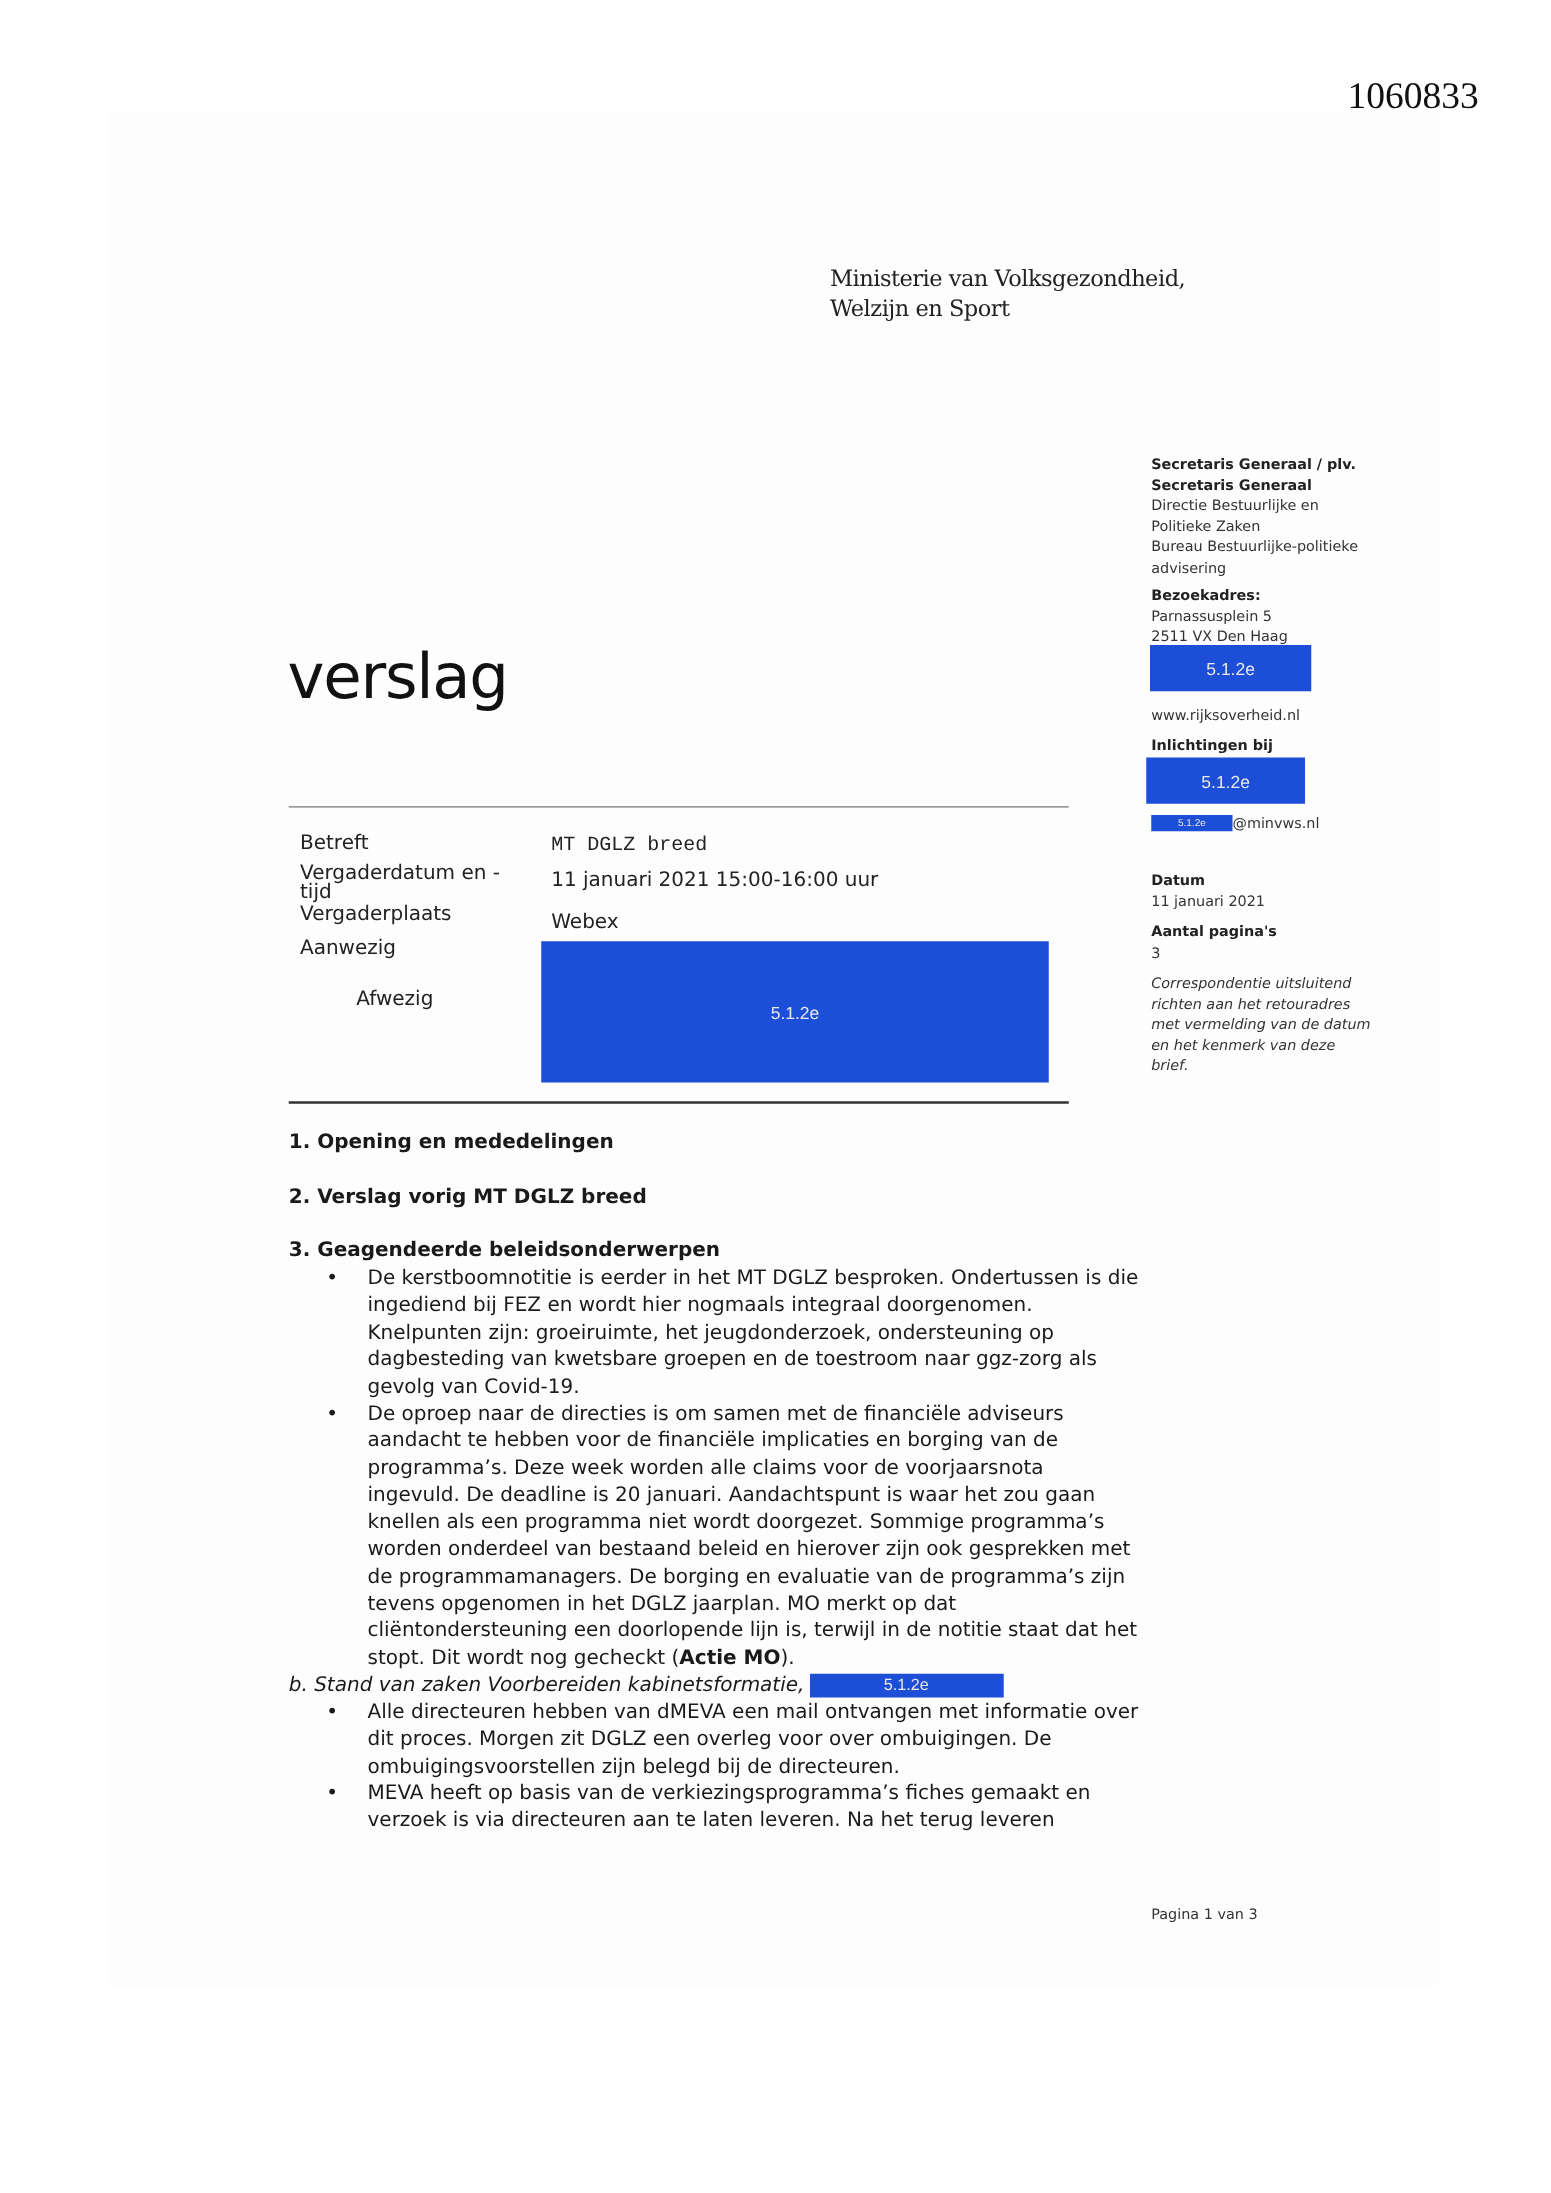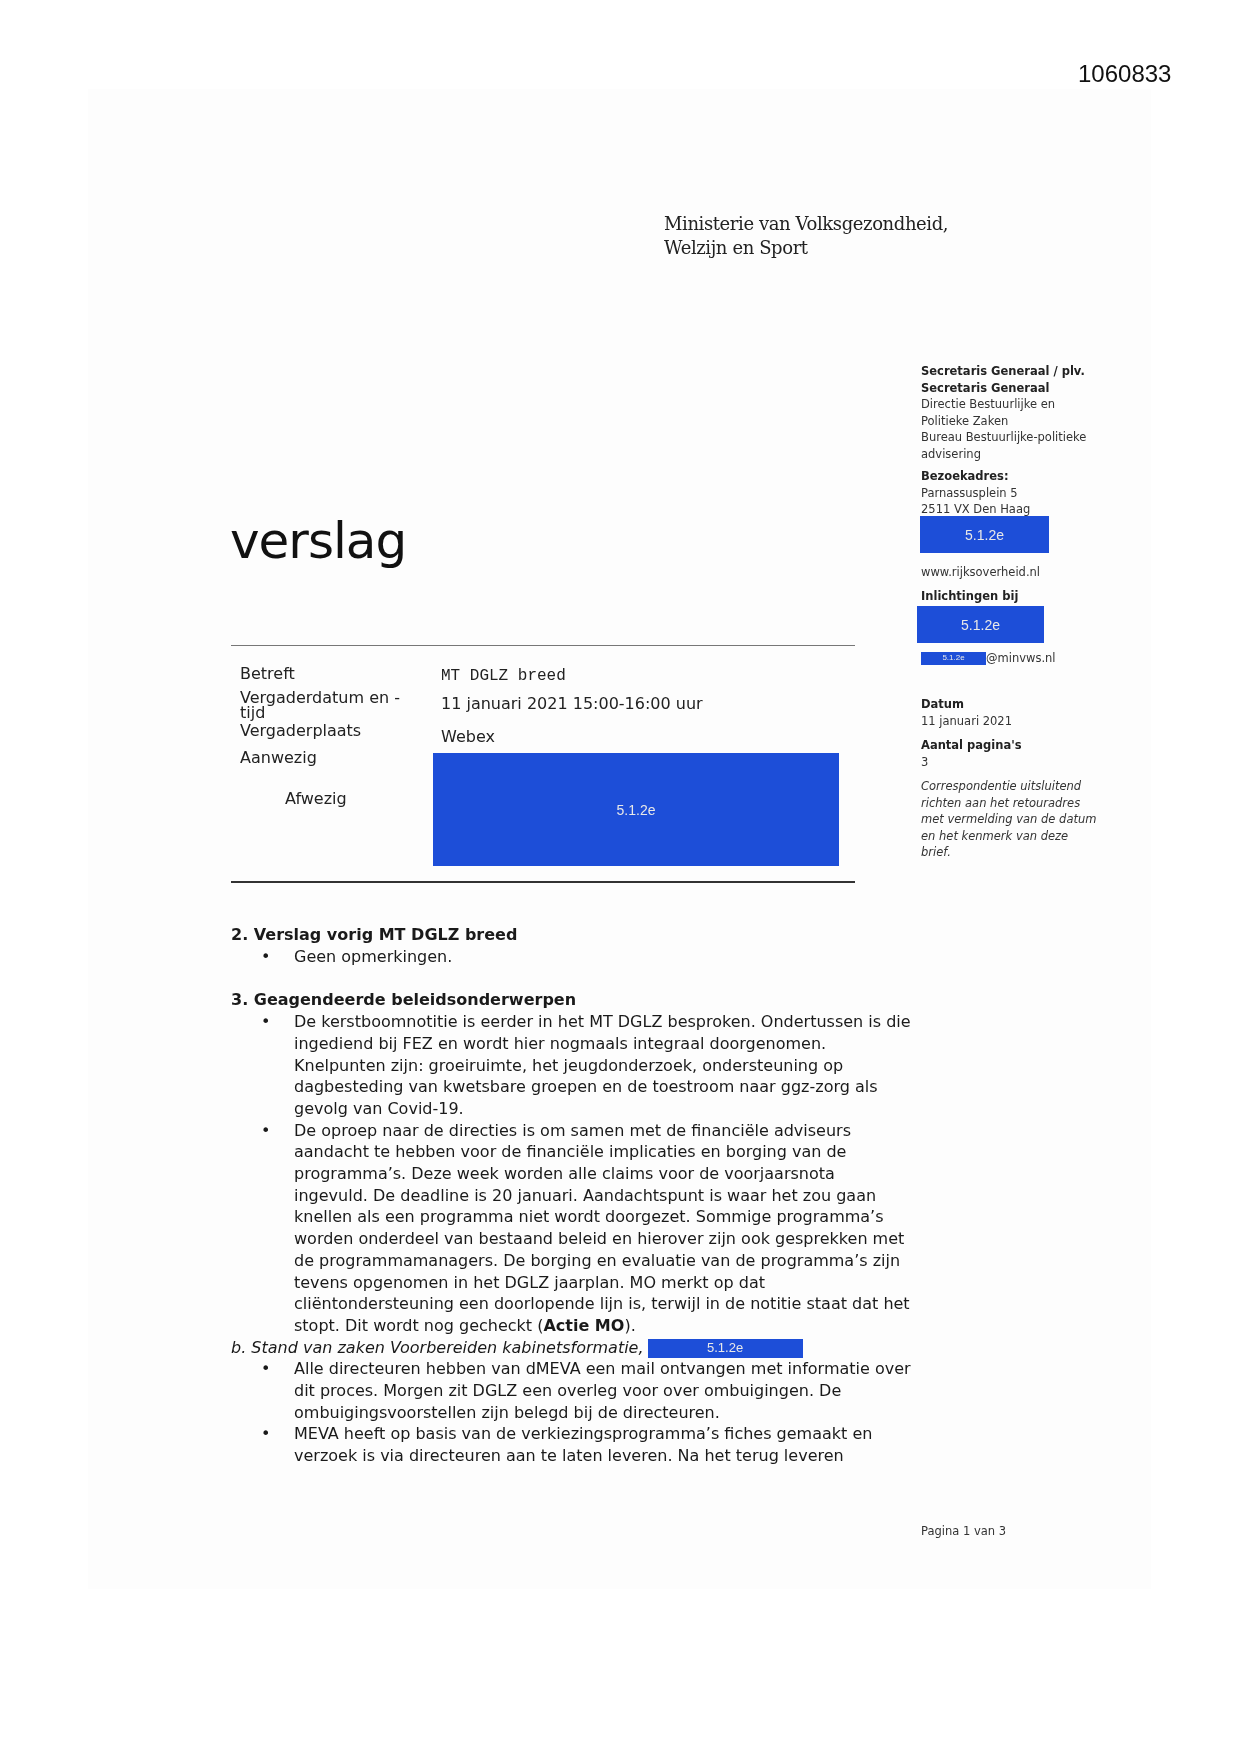--- a/index.html
+++ b/index.html
@@ -1,19 +1,19 @@
 <!DOCTYPE html>
 <html><head>
 <meta charset="utf-8">
 <style>
   html, body { margin:0; padding:0; }
   body { width:1241px; height:1754px; background:#ffffff; position:relative; overflow:hidden; font-family:"DejaVu Sans", sans-serif; color:#111; }
   .page { position:absolute; left:88px; top:89px; width:1063px; height:1500px; background:#fdfdfd; }
   .abs { position:absolute; }
-  .docnum { left:1078px; top:60px; font-family:Liberation Sans, sans-serif; font-size:24px; color:#111; }
+  .docnum { left:1078px; top:60px; font-family:Liberation Serif, serif; font-size:30px; color:#111; }
   .ministry { left:664px; top:212px; font-family:"DejaVu Serif", serif; font-size:18px; line-height:24px; color:#222; letter-spacing:-0.4px; }
   .title { left:230px; top:512px; font-family:"DejaVu Sans", sans-serif; font-size:50px; color:#111; letter-spacing:-1px; }
   .side { left:921px; width:200px; font-size:11.5px; line-height:16.5px; color:#333; }
   .side .b { font-weight:bold; color:#222; }
   .side .it { font-style:italic; }
   .redact { background:#1d4ed8; color:#e8e8e8; font-family:"Liberation Sans", sans-serif; display:flex; align-items:center; justify-content:center; }
   .rule { left:231px; width:624px; height:1px; background:#777; }
   .meta-label { left:240px; font-size:16px; color:#222; }
   .meta-val { left:441px; font-size:16px; color:#222; }
   .body { left:231px; width:680px; font-size:16px; line-height:21.7px; color:#1a1a1a; }
@@ -80,24 +80,22 @@
 </div>
 <div class="abs meta-val" style="top:694px;">11 januari 2021 15:00-16:00 uur</div>
 <div class="abs meta-label" style="top:721px;">Vergaderplaats</div>
 <div class="abs meta-val" style="top:727px;">Webex</div>
 <div class="abs meta-label" style="top:748px;">Aanwezig</div>
 <div class="abs meta-label" style="top:789px;margin-left:45px;">Afwezig</div>
 <div class="abs redact" style="left:433px; top:753px; width:406px; height:113px; font-size:14px;">5.1.2e</div>
 <div class="abs rule" style="top:881px; height:2px; background:#333;"></div>
 
 <div class="abs body" style="top:902px;">
+  <div class="h">1. Opening en mededelingen</div>
   <div class="h" style="margin-top:22px;"><span>2. Verslag vorig </span><span>MT DGLZ</span><span> breed</span></div>
-  <ul>
-    <li>Geen opmerkingen.</li>
-  </ul>
   <div class="h" style="margin-top:22px;">3. Geagendeerde beleidsonderwerpen</div>
   <ul>
     <li>De kerstboomnotitie is eerder in het MT DGLZ besproken. Ondertussen is die ingediend bij FEZ en wordt hier nogmaals integraal doorgenomen. Knelpunten zijn: groeiruimte, het jeugdonderzoek, ondersteuning op dagbesteding van kwetsbare groepen en de toestroom naar ggz-zorg als gevolg van Covid-19.</li>
     <li><span>De oproep naar de directies is om samen met de financiële adviseurs aandacht te hebben voor de financiële implicaties en borging van de programma’s. Deze week worden alle claims voor de voorjaarsnota ingevuld. De deadline is 20 januari. Aandachtspunt is waar het zou gaan knellen als een programma niet wordt doorgezet. Sommige programma’s worden onderdeel van bestaand beleid en hierover zijn ook gesprekken met de programmamanagers. De borging en evaluatie van de programma’s zijn tevens opgenomen in het DGLZ jaarplan. MO merkt op dat cliëntondersteuning een doorlopende lijn is, terwijl in de notitie staat dat het stopt. Dit wordt nog gecheckt (</span><b>Actie MO</b><span>).</span></li>
   </ul>
   <div><span class="sub">b. Stand van zaken Voorbereiden kabinetsformatie,</span><span class="redact inline-redact">5.1.2e</span></div>
   <ul>
     <li>Alle directeuren hebben van dMEVA een mail ontvangen met informatie over dit proces. Morgen zit DGLZ een overleg voor over ombuigingen. De ombuigingsvoorstellen zijn belegd bij de directeuren.</li>
     <li>MEVA heeft op basis van de verkiezingsprogramma’s fiches gemaakt en verzoek is via directeuren aan te laten leveren. Na het terug leveren</li>
   </ul>

